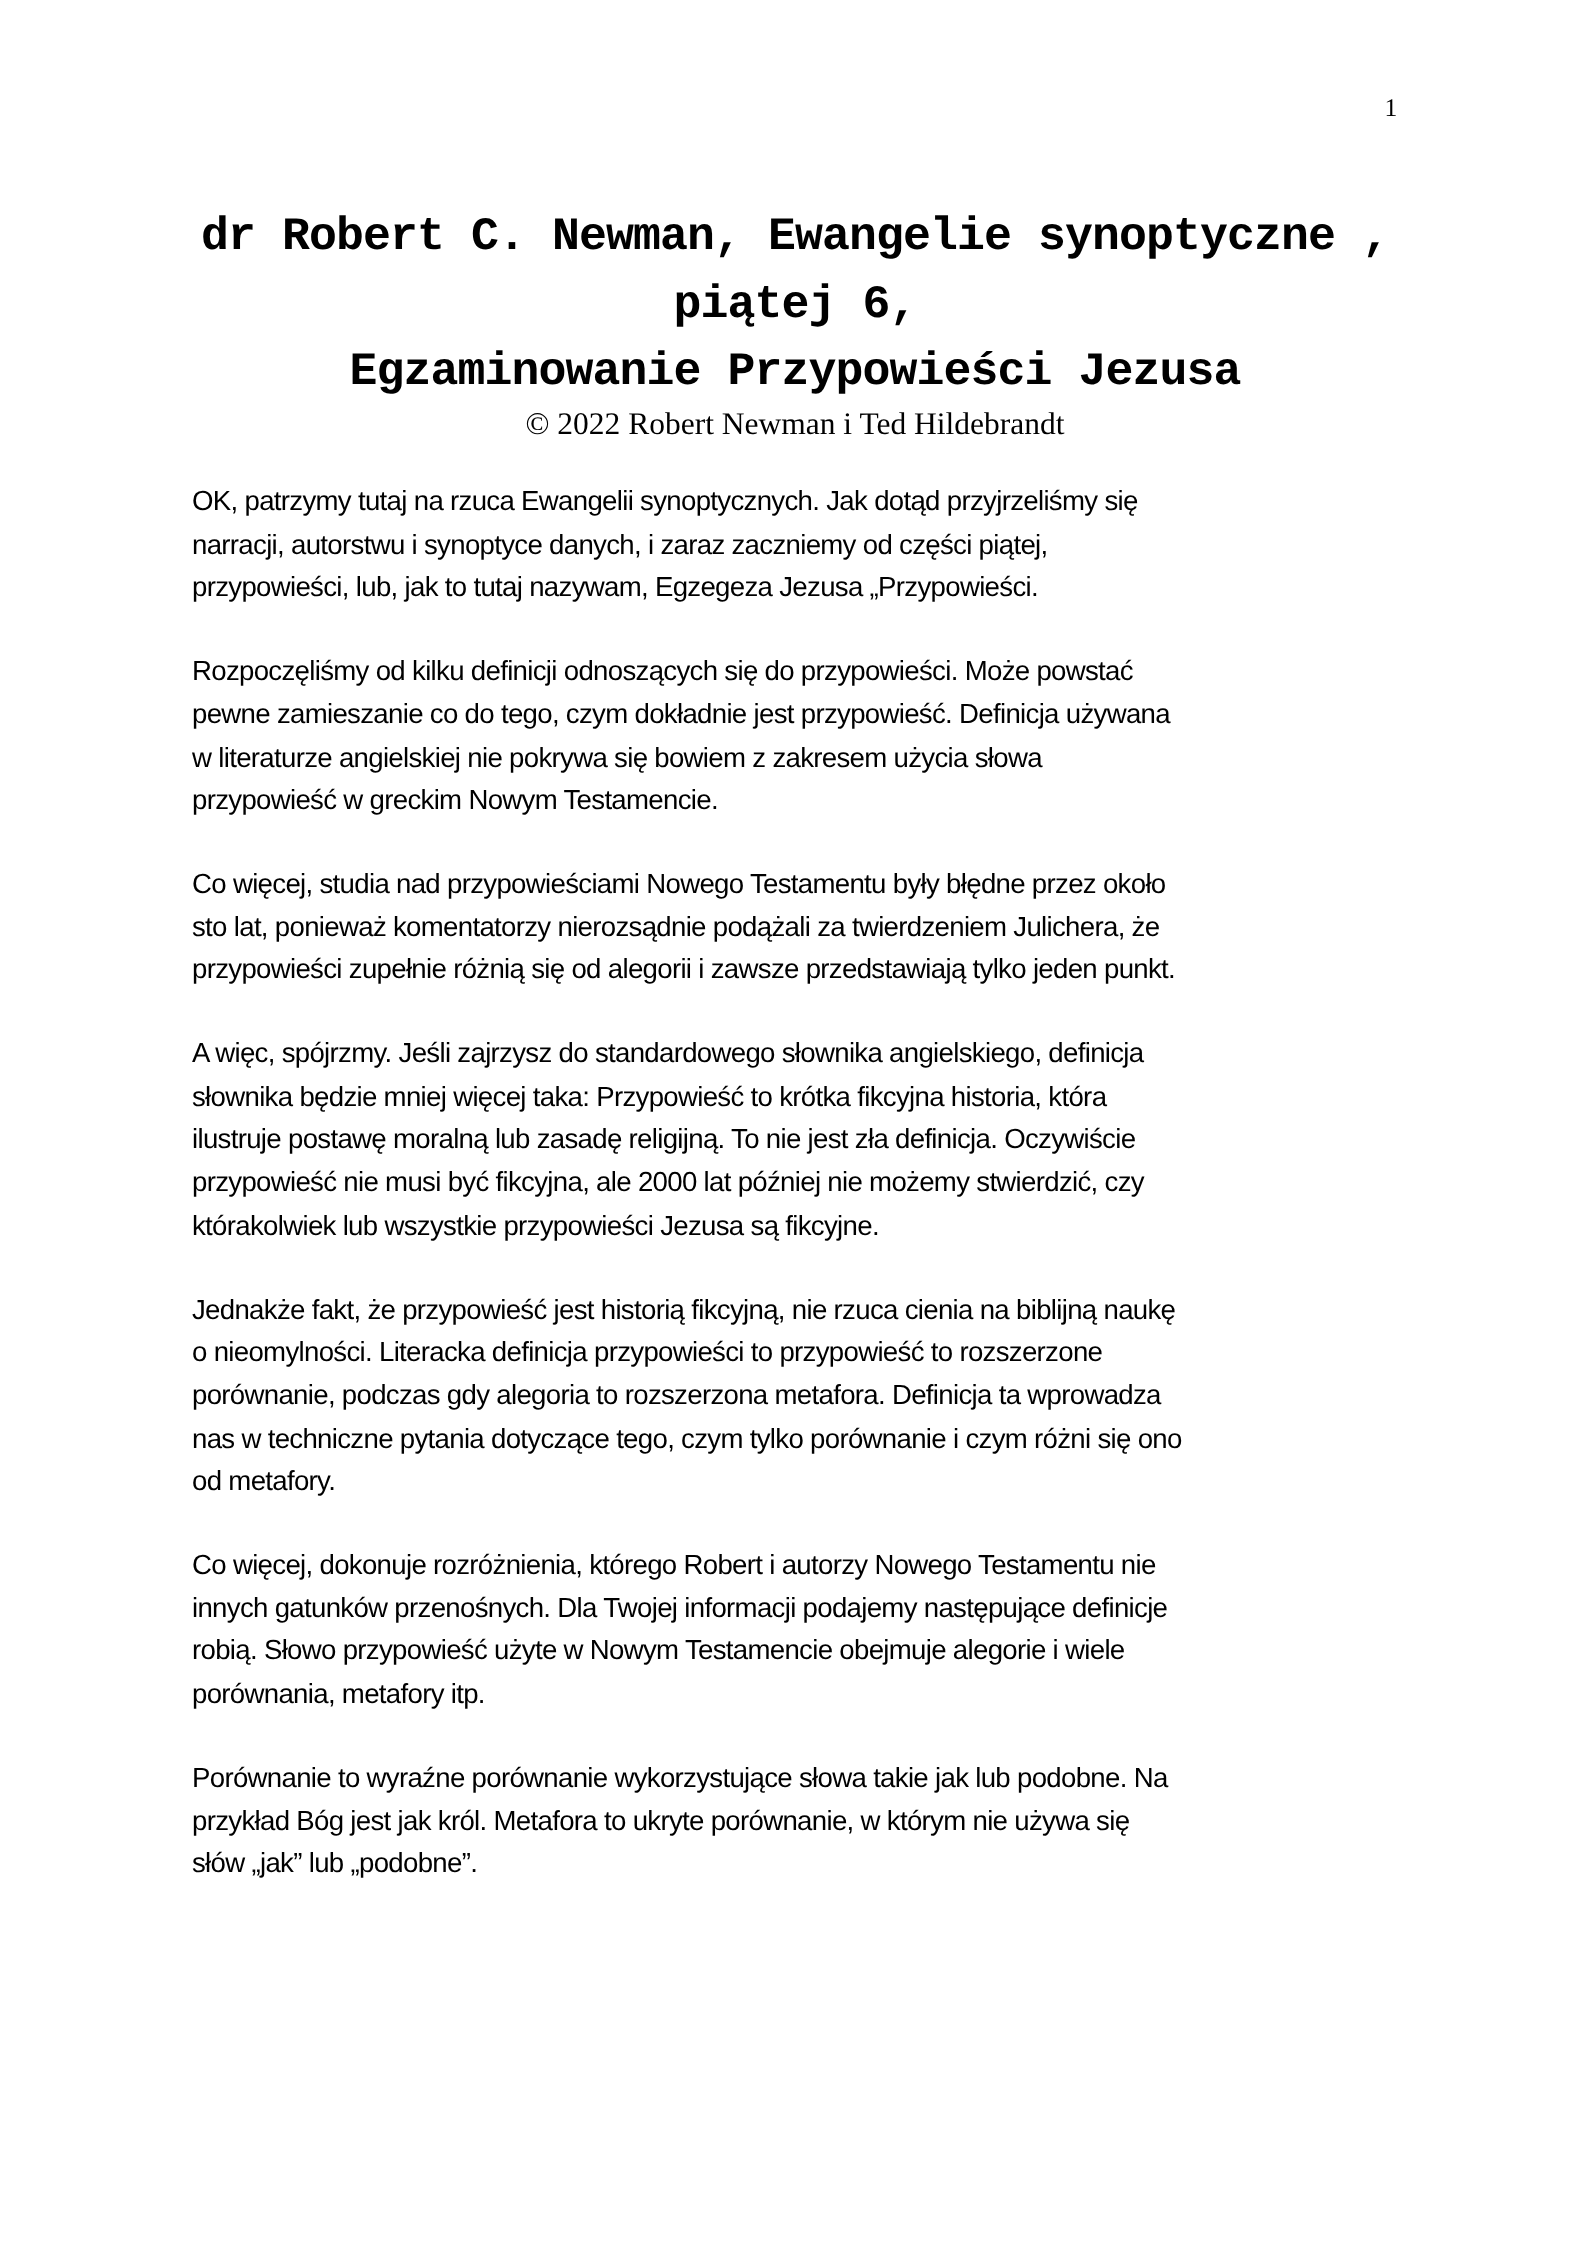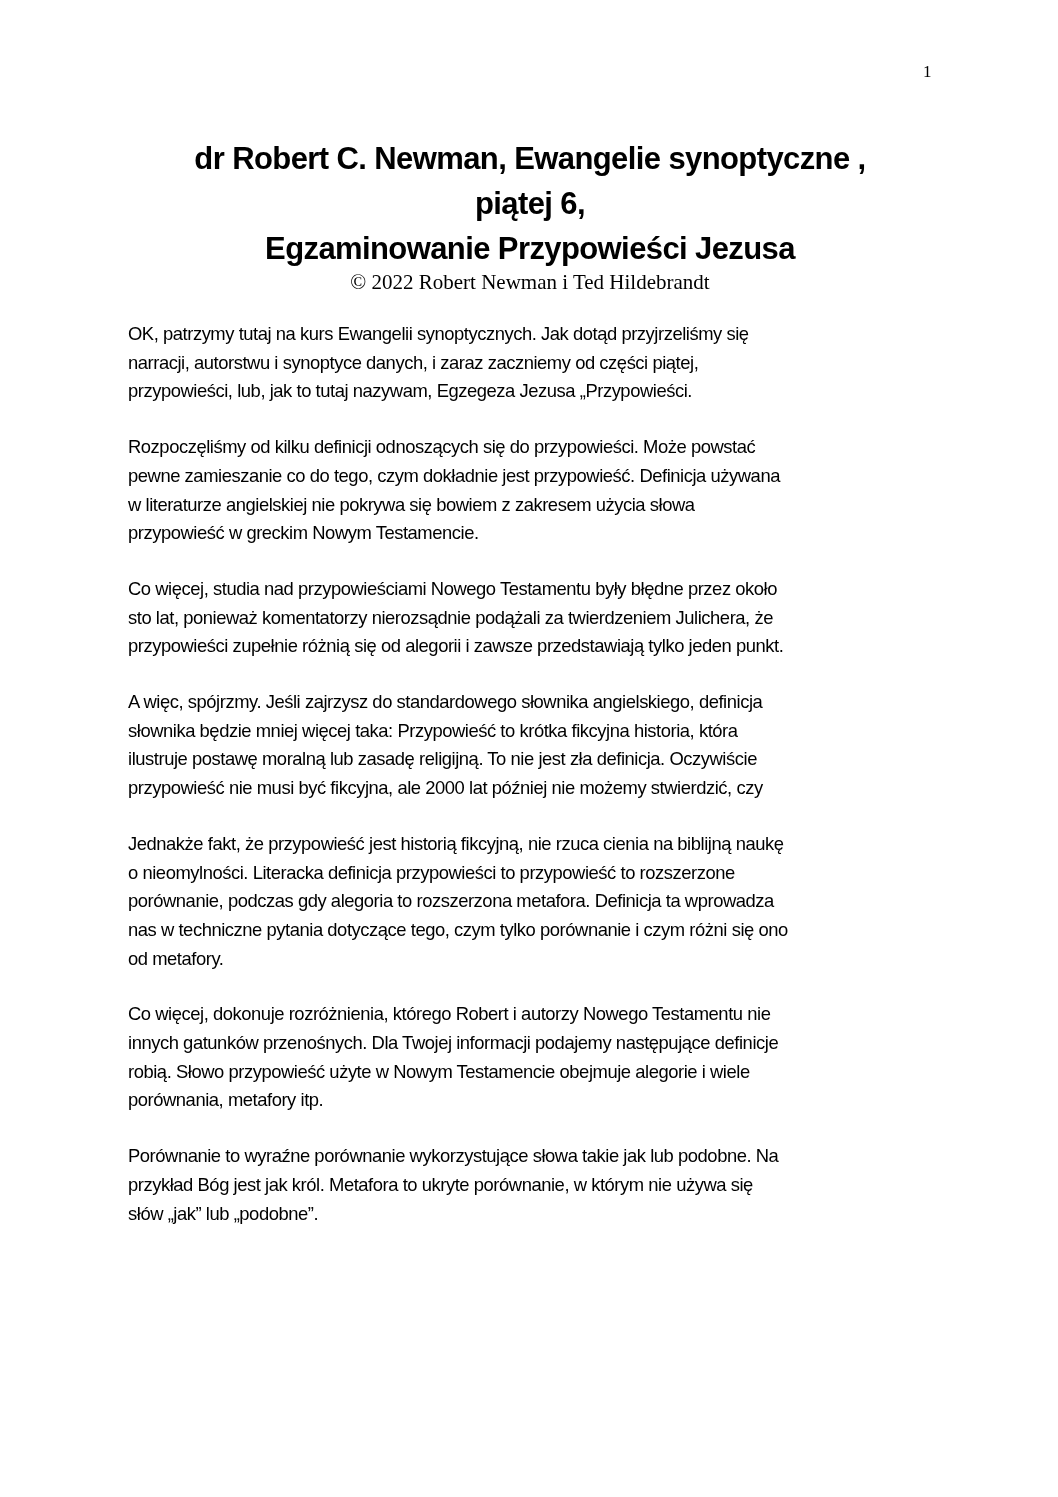--- a/index.html
+++ b/index.html
@@ -22,21 +22,21 @@
       font-size: 17px;
     }
     .title-block {
       position: absolute;
       top: 136px;
       left: 100px;
       width: 860px;
       text-align: center;
     }
     .title-line {
-      font-family: Liberation Sans, sans-serif;
+      font-family: Liberation Mono, monospace;
       font-weight: bold;
       font-size: 31px;
       line-height: 45px;
       letter-spacing: -0.6px;
     }
     .copyright {
       font-family: "Liberation Serif", serif;
       font-size: 21px;
       line-height: 26px;
       margin-top: -2px;
@@ -63,40 +63,41 @@
 
 <div class="title-block">
   <div class="title-line">dr Robert C. Newman, Ewangelie synoptyczne ,</div>
   <div class="title-line">piątej 6,</div>
   <div class="title-line">Egzaminowanie Przypowieści Jezusa</div>
   <div class="copyright">© 2022 Robert Newman i Ted Hildebrandt</div>
 </div>
 
 <div class="body-text">
   <div class="para">
-    <div>OK, patrzymy tutaj na kurs Ewangelii synoptycznych. Jak dotąd przyjrzeliśmy się</div>
+    <div>OK, patrzymy tutaj na rzuca Ewangelii synoptycznych. Jak dotąd przyjrzeliśmy się</div>
     <div>narracji, autorstwu i synoptyce danych, i zaraz zaczniemy od części piątej,</div>
     <div>przypowieści, lub, jak to tutaj nazywam, Egzegeza Jezusa „Przypowieści.</div>
   </div>
   <div class="para">
     <div>Rozpoczęliśmy od kilku definicji odnoszących się do przypowieści. Może powstać</div>
     <div>pewne zamieszanie co do tego, czym dokładnie jest przypowieść. Definicja używana</div>
     <div>w literaturze angielskiej nie pokrywa się bowiem z zakresem użycia słowa</div>
     <div>przypowieść w greckim Nowym Testamencie.</div>
   </div>
   <div class="para">
     <div>Co więcej, studia nad przypowieściami Nowego Testamentu były błędne przez około</div>
     <div>sto lat, ponieważ komentatorzy nierozsądnie podążali za twierdzeniem Julichera, że</div>
     <div>przypowieści zupełnie różnią się od alegorii i zawsze przedstawiają tylko jeden punkt.</div>
   </div>
   <div class="para">
     <div>A więc, spójrzmy. Jeśli zajrzysz do standardowego słownika angielskiego, definicja</div>
     <div>słownika będzie mniej więcej taka: Przypowieść to krótka fikcyjna historia, która</div>
     <div>ilustruje postawę moralną lub zasadę religijną. To nie jest zła definicja. Oczywiście</div>
     <div>przypowieść nie musi być fikcyjna, ale 2000 lat później nie możemy stwierdzić, czy</div>
+    <div>którakolwiek lub wszystkie przypowieści Jezusa są fikcyjne.</div>
   </div>
   <div class="para">
     <div>Jednakże fakt, że przypowieść jest historią fikcyjną, nie rzuca cienia na biblijną naukę</div>
     <div>o nieomylności. Literacka definicja przypowieści to przypowieść to rozszerzone</div>
     <div>porównanie, podczas gdy alegoria to rozszerzona metafora. Definicja ta wprowadza</div>
     <div>nas w techniczne pytania dotyczące tego, czym tylko porównanie i czym różni się ono</div>
     <div>od metafory.</div>
   </div>
   <div class="para">
     <div>Co więcej, dokonuje rozróżnienia, którego Robert i autorzy Nowego Testamentu nie</div>

